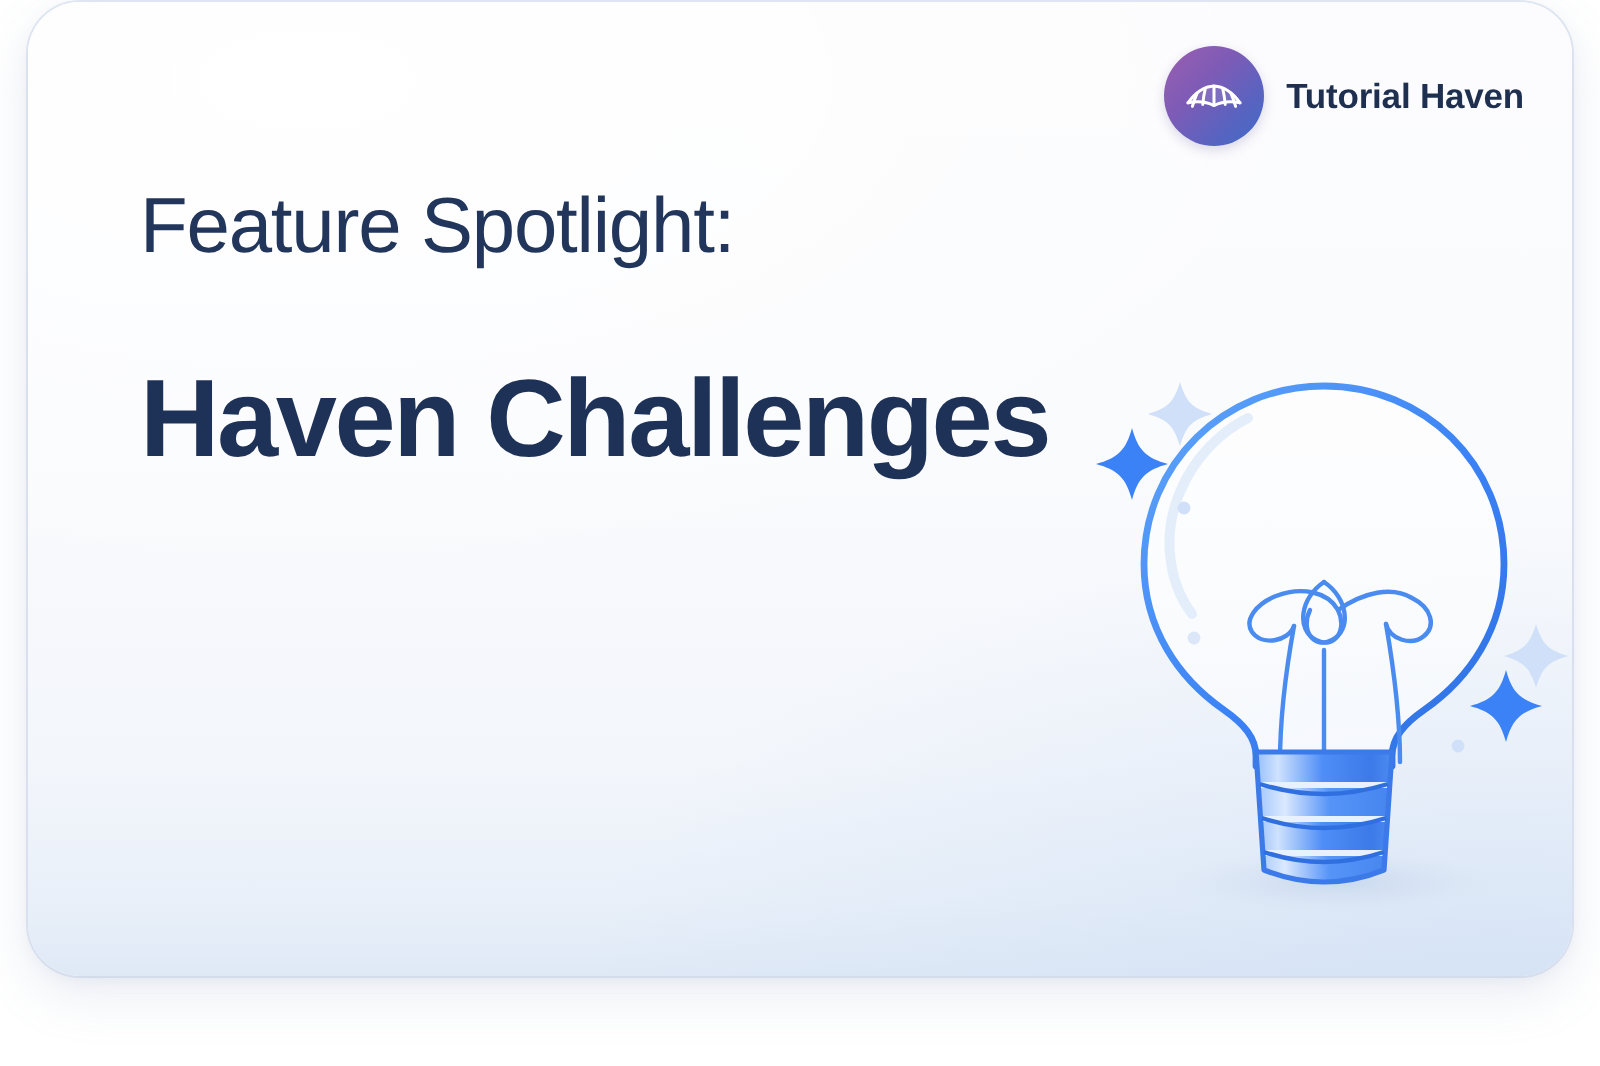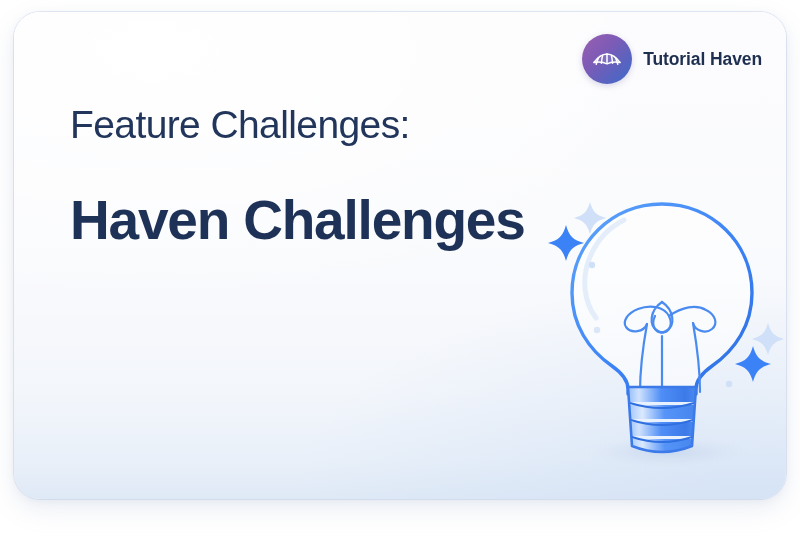--- a/index.html
+++ b/index.html
@@ -20,21 +20,21 @@
     position: relative;
     width: 800px;
     height: 533px;
     background: #ffffff;
   }
 
   
   .card {
     position: absolute;
     left: 14px;
-    top: 12px;
+    top: 1px;
     width: 772px;
     height: 487px;
     border-radius: 26px;
     background:
       linear-gradient(to bottom,
         #fcfcfe 0%,
         #fafbfd 45%,
         #f3f6fb 78%,
         #e9f0f9 92%,
         #dfe9f6 100%);
@@ -136,21 +136,21 @@
             <path d="M21.4 13.4 C22.0 16.0 22.4 18.6 22.6 21.2"></path>
             <path d="M8.6 15.6 C7.6 17.8 6.8 20.0 6.2 22.2"></path>
             <path d="M25.4 15.6 C26.4 17.8 27.2 20.0 27.8 22.2"></path>
             <path d="M4 20.4 C9.0 19.4 13.2 19.8 17 21.8 C20.8 19.8 25.0 19.4 30 20.4"></path>
           </g>
         </svg>
       </div>
       <div class="brand-name">Tutorial Haven</div>
     </div>
 
-    <div class="eyebrow">Feature Challenges:</div>
+    <div class="eyebrow">Feature Spotlight:</div>
     <div class="headline">Haven Challenges</div>
 
     <div class="illustration">
       <svg width="248" height="288" viewBox="0 0 248 288" aria-hidden="true">
         <defs>
           <linearGradient id="glassStroke" x1="0" y1="0" x2="1" y2="1">
             <stop offset="0%" stop-color="#60a5fa"></stop>
             <stop offset="55%" stop-color="#3b82f6"></stop>
             <stop offset="100%" stop-color="#2f6fe0"></stop>
           </linearGradient>

